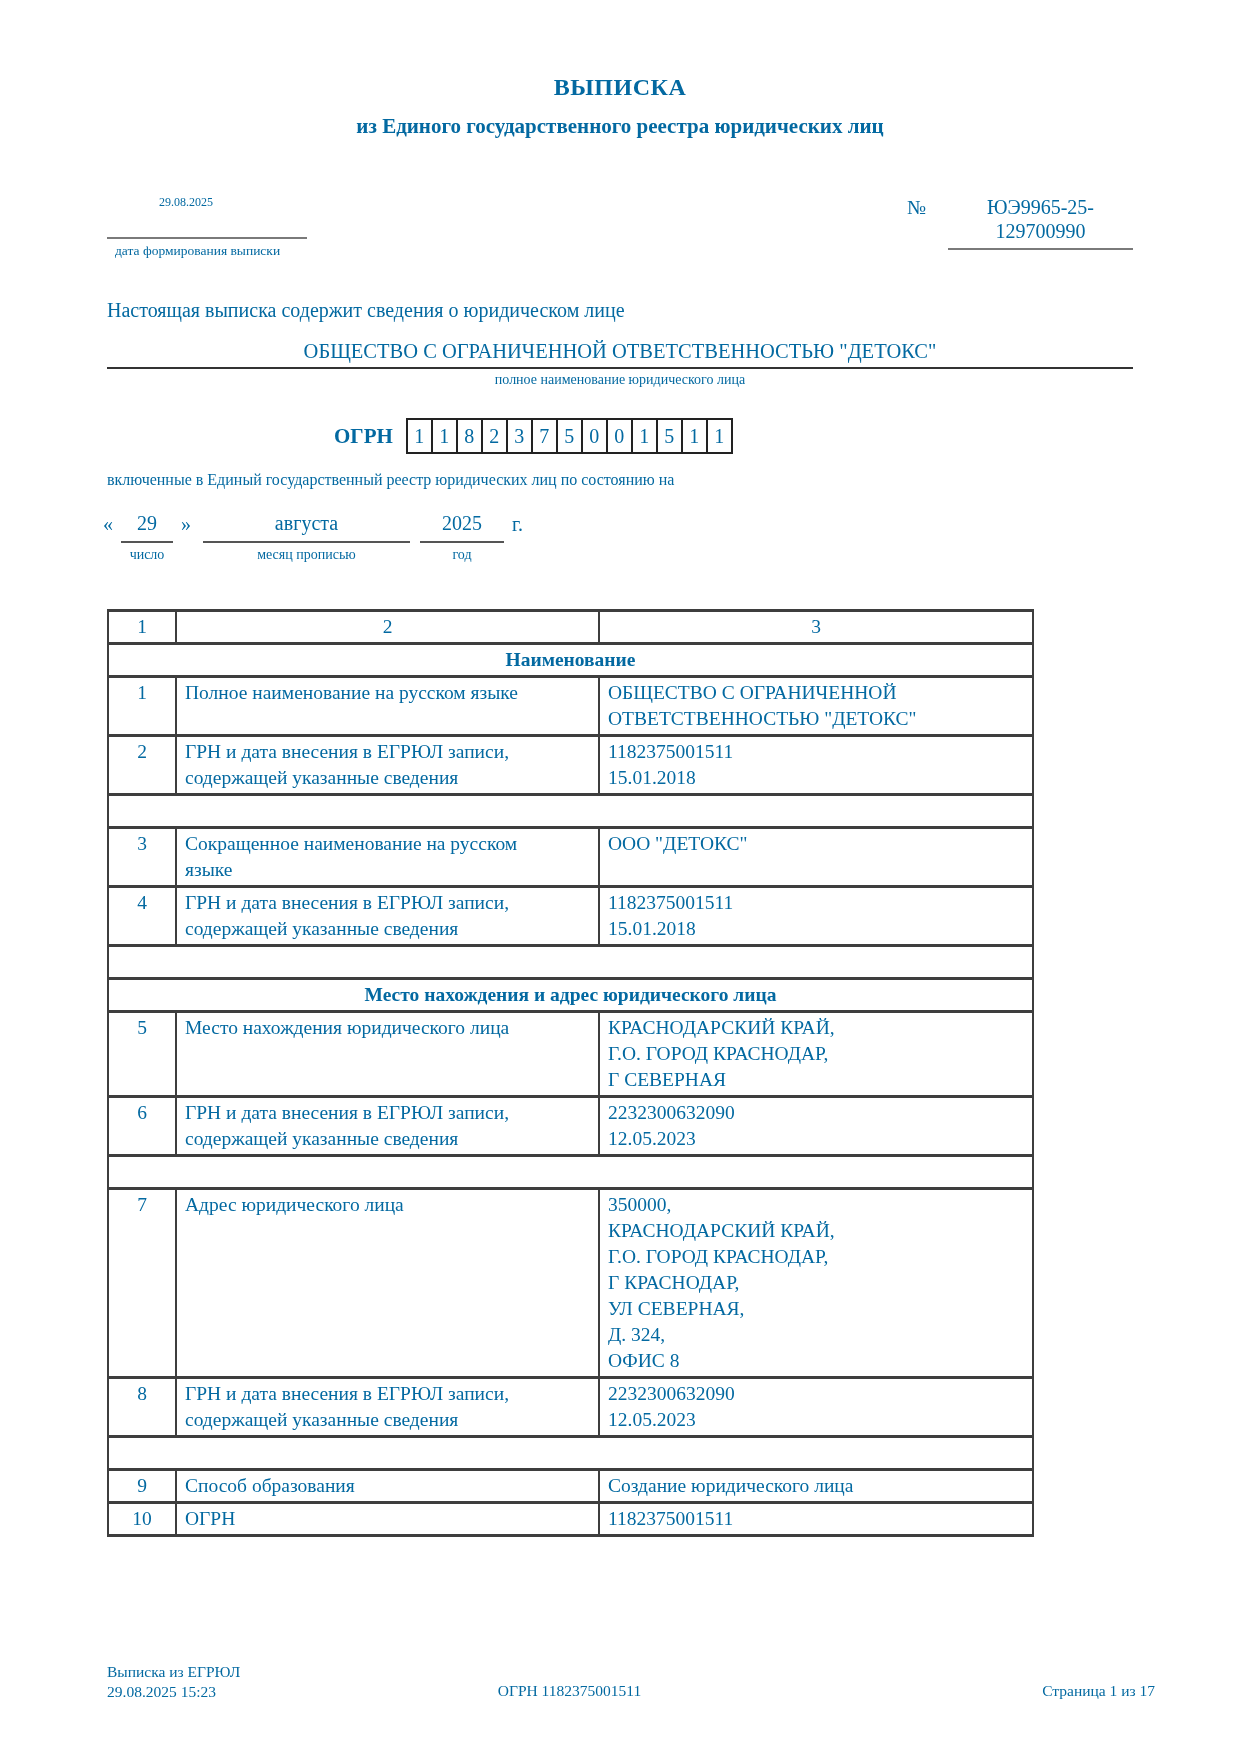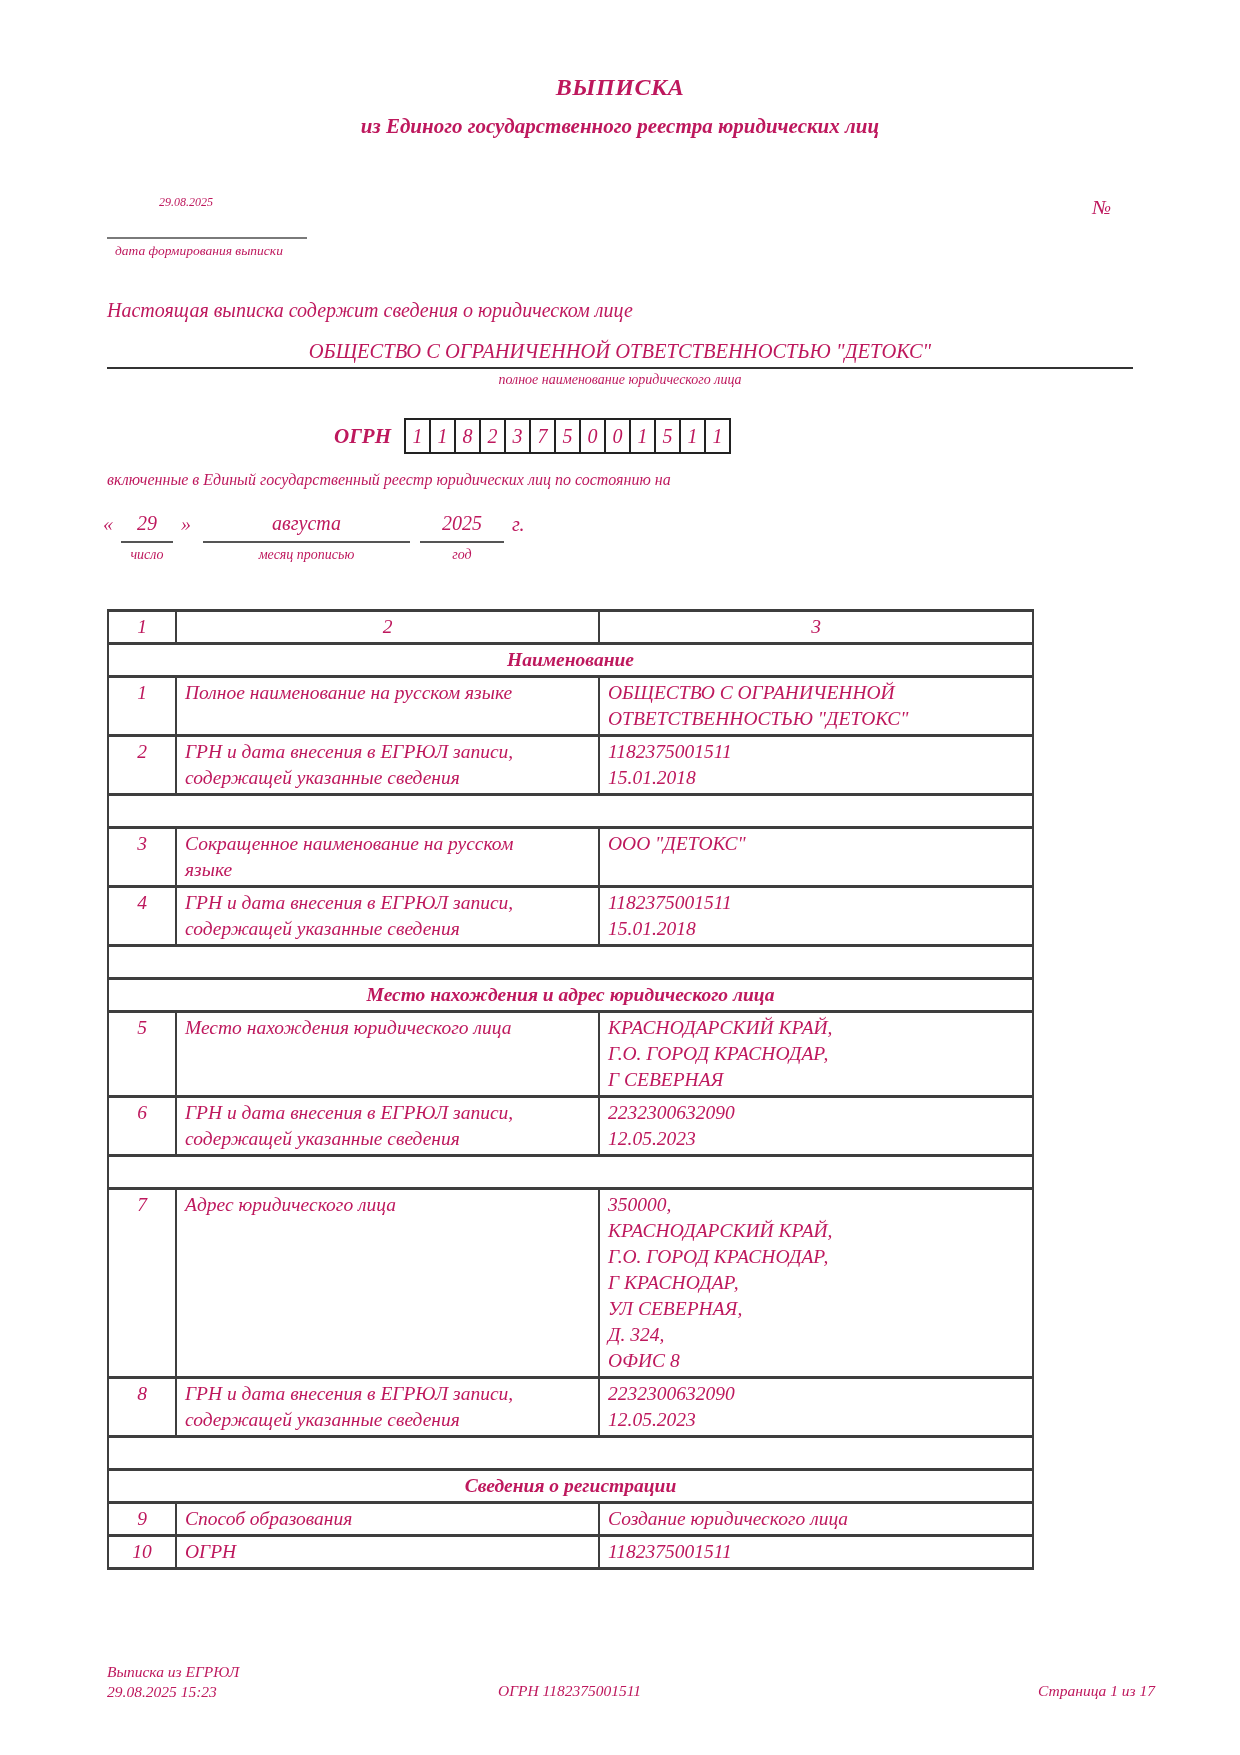--- a/index.html
+++ b/index.html
@@ -1,19 +1,19 @@
 <!DOCTYPE html>
 <html><head>
 <meta charset="utf-8">
 <style>
   html,body{margin:0;padding:0;background:#e8e8e8;}
   .page{
     width:1240px;height:1755px;background:#ffffff;position:relative;
-    font-family:"Liberation Serif","DejaVu Serif",serif;color:#be185d;
-    margin:0 auto;overflow:hidden;font-style:italic;
+    font-family:"Liberation Serif","DejaVu Serif",serif;color:#0369a1;
+    margin:0 auto;overflow:hidden;
   }
   .doc-title{padding-top:74px;text-align:center;font-weight:bold;font-size:24px;letter-spacing:.5px;}
   .doc-subtitle{text-align:center;font-weight:bold;font-size:21px;margin-top:13px;}
 
   .head-row{margin:56px 107px 0 107px;display:flex;justify-content:space-between;align-items:flex-start;}
   .date-block{width:200px;}
   .date-value{font-size:12px;padding-left:52px;}
   .rule{border-top:2px solid #7a7a7a;}
   .date-rule{margin-top:27px;}
   .small-caption{font-size:13.5px;margin-top:4px;}
@@ -80,20 +80,24 @@
 
   <div class="head-row">
     <div class="date-block">
       <div class="date-value">29.08.2025</div>
       <div class="rule date-rule"></div>
       <div class="small-caption" style="padding-left:8px;">дата формирования выписки</div>
     </div>
     <div class="num-block">
       <span class="num-sign">№</span>
       <div>
+        <div class="num-value">
+          <div>ЮЭ9965-25-</div>
+          <div>129700990</div>
+        </div>
         <div class="rule num-rule"></div>
       </div>
     </div>
   </div>
 
   <div class="intro-line">Настоящая выписка содержит сведения о юридическом лице</div>
 
   <div class="company-wrap">
     <div class="company-name">ОБЩЕСТВО С ОГРАНИЧЕННОЙ ОТВЕТСТВЕННОСТЬЮ "ДЕТОКС"</div>
   </div>
@@ -255,23 +259,20 @@
           </td>
           <td>
             <div>2232300632090</div>
             <div>12.05.2023</div>
           </td>
         </tr>
         <tr>
           <td colspan="3" class="spacer-cell"></td>
         </tr>
         <tr>
-          <td colspan="3" class="section-cell">Сведения о регистрации</td>
-        </tr>
-        <tr>
           <td class="num-cell">9</td>
           <td>
             <div>Способ образования</div>
           </td>
           <td>
             <div>Создание юридического лица</div>
           </td>
         </tr>
         <tr>
           <td class="num-cell">10</td>

